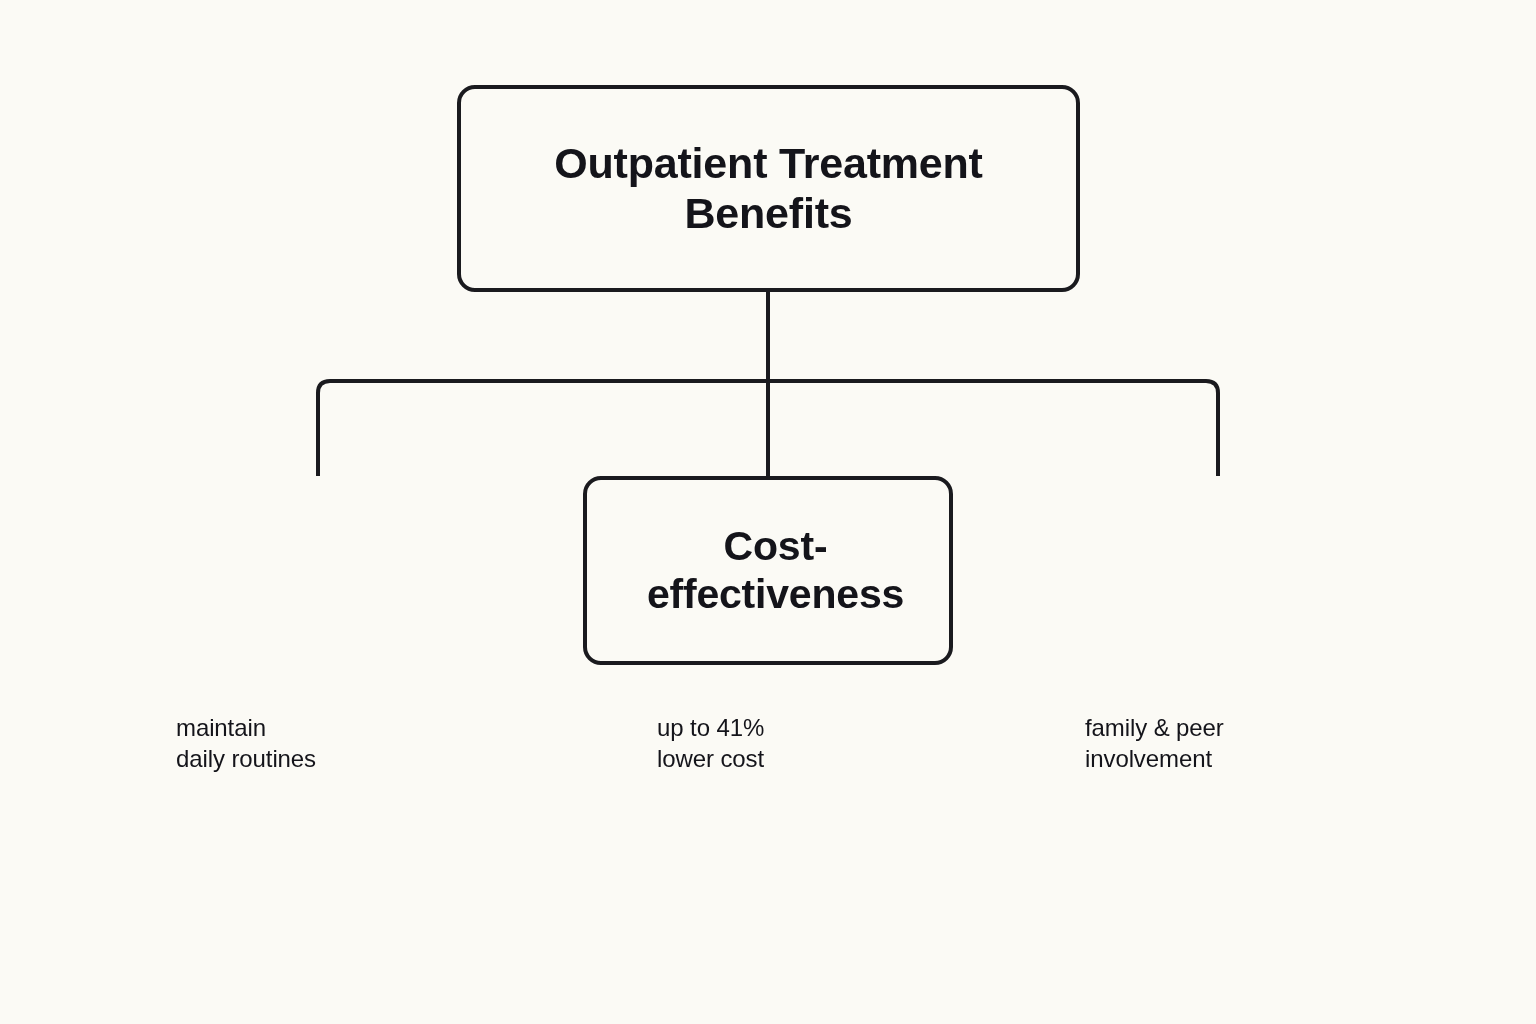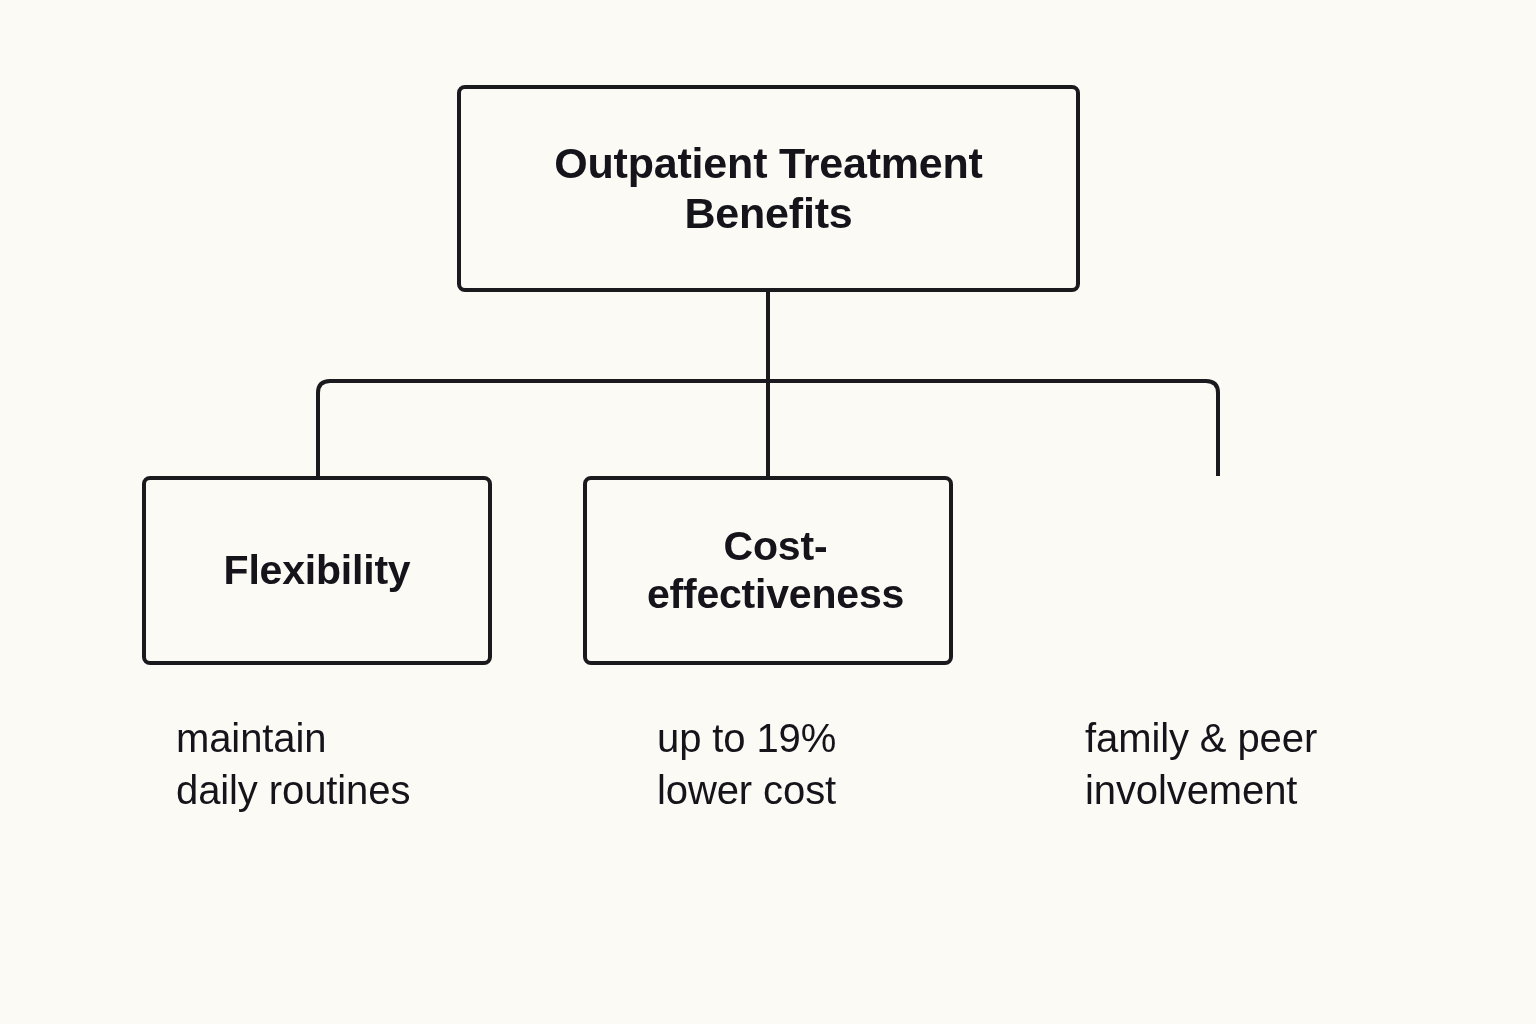--- a/index.html
+++ b/index.html
@@ -25,21 +25,21 @@
     left: 0;
     top: 0;
     width: 1536px;
     height: 1024px;
   }
   .node {
     position: absolute;
     box-sizing: border-box;
     background: #FBFAF5;
     border: 4px solid #1A1A1E;
-    border-radius: 8px;
+    border-radius: 18px;
     display: flex;
     align-items: center;
     justify-content: center;
     text-align: center;
     color: #14141A;
   }
   .node-label {
     font-weight: 700;
     line-height: 1.16;
     letter-spacing: -0.2px;
@@ -73,21 +73,21 @@
     width: 370px;
     padding-left: 15px;
   }
   #node-community {
     left: 1042px;
     width: 350px;
   }
   
   .caption {
     position: absolute;
-    font-size: 40px;
+    font-size: 24px;
     font-weight: 400;
     line-height: 1.30;
     color: #14141A;
     letter-spacing: -0.1px;
     white-space: pre-line;
     text-align: left;
   }
   #caption-flexibility {
     left: 176px;
     top: 712px;
@@ -117,32 +117,29 @@
     <path d="M 1218 476 L 1218 393 Q 1218 381 1206 381 L 768 381"></path>
 
     <path d="M 768 381 L 768 476"></path>
   </svg>
 
   <div class="node" id="node-root">
     <div class="node-label">Outpatient Treatment
 Benefits</div>
   </div>
 
-  <div class="node node-child" id="node-flexibility">
-    <div class="node-label">Flexibility</div>
-  </div>
 
   <div class="node node-child" id="node-cost">
     <div class="node-label">Cost-
 effectiveness</div>
   </div>
 
 
   <div class="caption" id="caption-flexibility">maintain
 daily routines</div>
 
-  <div class="caption" id="caption-cost">up to 19%
+  <div class="caption" id="caption-cost">up to 41%
 lower cost</div>
 
   <div class="caption" id="caption-community">family &amp; peer
 involvement</div>
 
 </div>
 
 </body></html>

